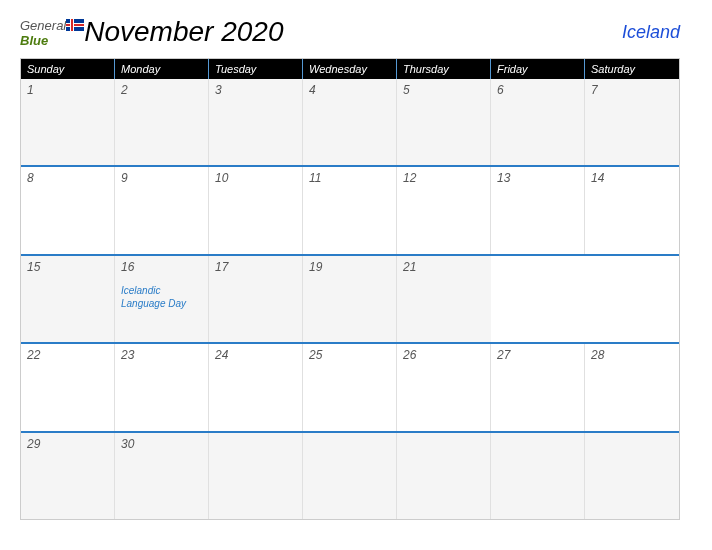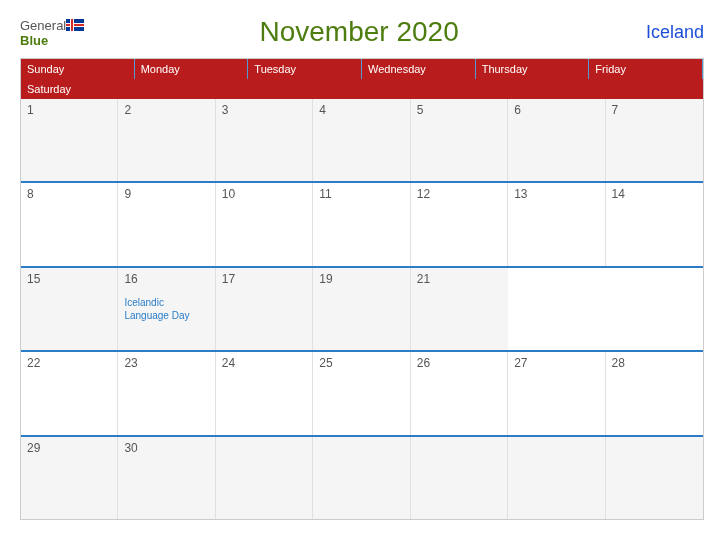--- a/index.html
+++ b/index.html
@@ -7,23 +7,24 @@
       font-family: Arial, sans-serif;
       background: #fff;
       width: 712px;
       height: 550px;
       overflow: hidden;
     }
     .page {
       width: 712px;
       height: 530px;
       background: #fff;
-      padding: 16px 8px 10px 20px;
-      display: flex;
-      flex-direction: column;
+      padding: 16px 32px 10px 20px;
+      display: flex;
+      flex-direction: column;
+      font-style: italic;
     }
     .header {
       display: flex;
       align-items: center;
       justify-content: space-between;
       margin-bottom: 10px;
     }
     .logo {
       display: flex;
       flex-direction: column;
@@ -38,41 +39,41 @@
       font-size: 13px;
       color: #4d7c0f;
       font-weight: bold;
     }
     .logo-row {
       display: flex;
       align-items: center;
     }
     .title {
       font-size: 28px;
-      color: #4d7c0f;
+      color: #000000;
       font-weight: normal;
-      text-align: center;
+      text-align: left;
       flex: 1;
     }
     .country {
       font-size: 18px;
       color: #1d4ed8;
       min-width: 70px;
       text-align: right;
     }
     .calendar {
       flex: 1;
       display: flex;
       flex-direction: column;
       border: 1px solid #ccc;
     }
     .day-headers {
       display: grid;
-      grid-template-columns: repeat(6, 1fr);
-      background: #b91c1c;
+      grid-template-columns: repeat(7, 1fr);
+      background: #000000;
     }
     .day-header {
       color: #fff;
       font-size: 11px;
       padding: 4px 6px;
       font-weight: normal;
       border-right: 1px solid #5599d4;
     }
     .day-header:last-child { border-right: none; }
     .weeks {

